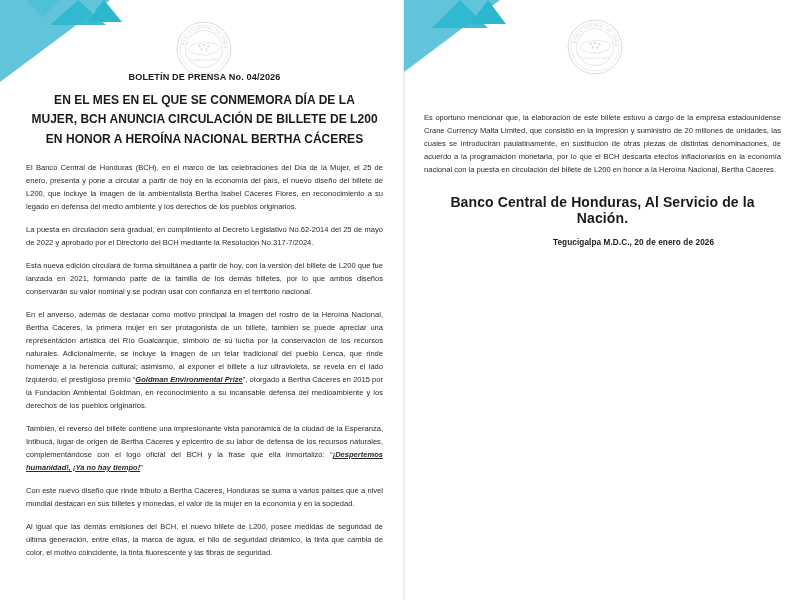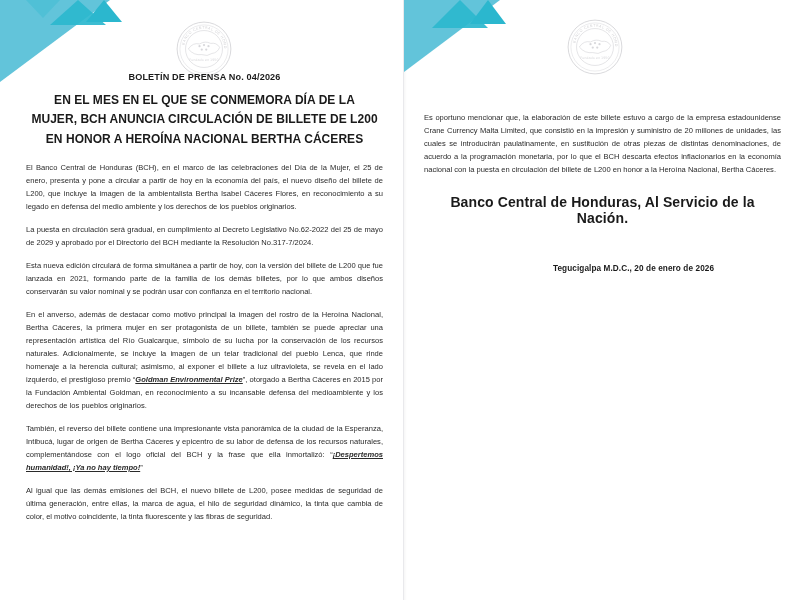--- a/index.html
+++ b/index.html
@@ -115,21 +115,21 @@
     color: #1a1a1a;
     margin: 17px 0 0 0;
     letter-spacing: 0.1px;
   }
 
   .dateline {
     text-align: center;
     font-weight: bold;
     font-size: 8.2px;
     color: #1a1a1a;
-    margin: 38px 0 0 0;
+    margin: 12px 0 0 0;
     padding-left: 62px;
     letter-spacing: 0.1px;
   }
 
   .page-edge-noise {
     position: absolute;
     top: 0;
     bottom: 0;
     width: 3px;
     background: linear-gradient(to right, rgba(0,0,0,0.035), rgba(0,0,0,0));
@@ -172,28 +172,29 @@
     </div>
 
     <div class="content content-left">
 
       <h1 class="bulletin-title">BOLETÍN DE PRENSA No. 04/2026</h1>
 
       <h2 class="headline">EN EL MES EN EL QUE SE CONMEMORA DÍA DE LA MUJER, BCH ANUNCIA CIRCULACIÓN DE BILLETE DE L200 EN HONOR A HEROÍNA NACIONAL BERTHA CÁCERES</h2>
 
       <p class="body-par">El Banco Central de Honduras (BCH), en el marco de las celebraciones del Día de la Mujer, el 25 de enero, presenta y pone a circular a partir de hoy en la economía del país, el nuevo diseño del billete de L200, que incluye la imagen de la ambientalista Bertha Isabel Cáceres Flores, en reconocimiento a su legado en defensa del medio ambiente y los derechos de los pueblos originarios.</p>
 
-      <p class="body-par">La puesta en circulación será gradual, en cumplimiento al Decreto Legislativo No.62-2022 del 25 de mayo de 2029 y aprobado por el Directorio del BCH mediante la Resolución No.317-7/2024.</p>
+      <p class="body-par">La puesta en circulación será gradual, en cumplimiento al Decreto Legislativo No.62-2014 del 25 de mayo de 2022 y aprobado por el Directorio del BCH mediante la Resolución No.317-7/2024.</p>
 
       <p class="body-par">Esta nueva edición circulará de forma simultánea a partir de hoy, con la versión del billete de L200 que fue lanzada en 2021, formando parte de la familia de los demás billetes, por lo que ambos diseños conservarán su valor nominal y se podrán usar con confianza en el territorio nacional.</p>
 
       <p class="body-par"><span>En el anverso, además de destacar como motivo principal la imagen del rostro de la Heroína Nacional, Bertha Cáceres, la primera mujer en ser protagonista de un billete, también se puede apreciar una representación artística del Río Gualcarque, símbolo de su lucha por la conservación de los recursos naturales. Adicionalmente, se incluye la imagen de un telar tradicional del pueblo Lenca, que rinde homenaje a la herencia cultural; asimismo, al exponer el billete a luz ultravioleta, se revela en el lado izquierdo, el prestigioso premio “</span><span class="em-bold-italic">Goldman Environmental Prize</span><span>”, otorgado a Bertha Cáceres en 2015 por la Fundación Ambiental Goldman, en reconocimiento a su incansable defensa del medioambiente y los derechos de los pueblos originarios.</span></p>
 
       <p class="body-par"><span>También, el reverso del billete contiene una impresionante vista panorámica de la ciudad de la Esperanza, Intibucá, lugar de origen de Bertha Cáceres y epicentro de su labor de defensa de los recursos naturales, complementándose con el logo oficial del BCH y la frase que ella inmortalizó: “</span><span class="em-bold-italic">¡Despertemos humanidad!, ¡Ya no hay tiempo!</span><span>”</span></p>
 
+      <p class="body-par">Con este nuevo diseño que rinde tributo a Bertha Cáceres, Honduras se suma a varios países que a nivel mundial destacan en sus billetes y monedas, el valor de la mujer en la economía y en la sociedad.</p>
 
       <p class="body-par">Al igual que las demás emisiones del BCH, el nuevo billete de L200, posee medidas de seguridad de última generación, entre ellas, la marca de agua, el hilo de seguridad dinámico, la tinta que cambia de color, el motivo coincidente, la tinta fluorescente y las fibras de seguridad.</p>
 
     </div>
   </div>
 
   <div class="page page-right">
 
     <div class="page-edge-noise" style="left:0;"></div>
 

